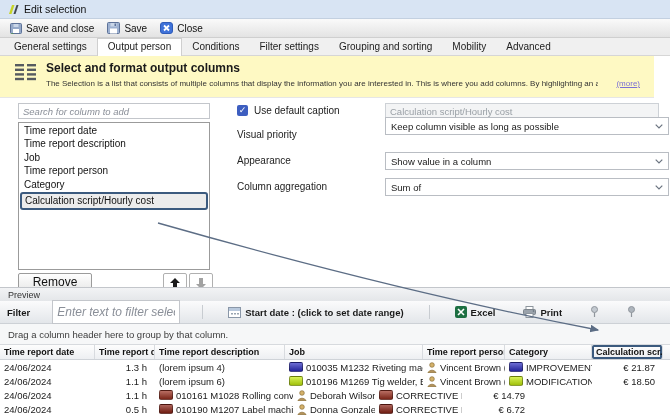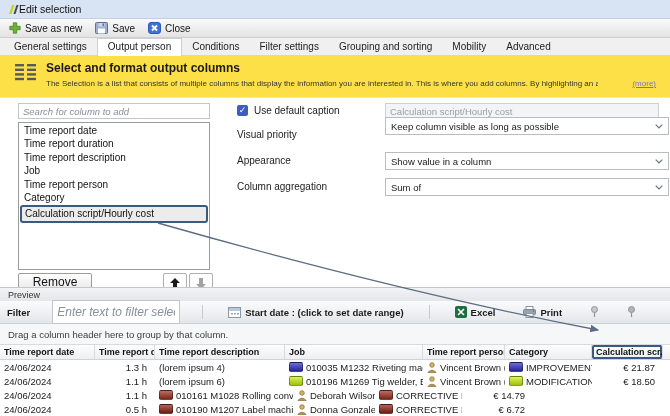--- a/index.html
+++ b/index.html
@@ -5,34 +5,34 @@
   html,body{margin:0;padding:0;}
   body{
     width:670px;height:416px;overflow:hidden;position:relative;
     background:#fff;color:#1a1a1a;
     font-family:"Liberation Sans", sans-serif;font-size:10px;
     -webkit-font-smoothing:antialiased;
   }
   .abs{position:absolute;}
   
   .titlebar{position:absolute;top:0;left:0;right:0;height:18px;background:#d8e4f3;
-    border-bottom:1px solid #c3d0e0;display:flex;align-items:center;padding-left:6px;}
+    border-bottom:1px solid #c3d0e0;display:flex;align-items:center;gap:5px;padding-left:6px;}
   .titlebar .ttl{font-size:10.5px;color:#111;}
   
   .toolbar{position:absolute;top:19px;left:0;right:0;height:18px;
     background:linear-gradient(#fafafa,#e3e3e3);border-bottom:1px solid #cfcfcf;
     display:flex;align-items:center;padding:0 4px;}
   .tbtn{display:flex;align-items:center;gap:4px;padding:1px 8px 1px 5px;cursor:default;font-size:10px;color:#111;}
   
   .tabs{position:absolute;top:38px;left:0;right:0;height:17px;background:#f0f0f0;
     border-bottom:1px solid #d6d6d6;display:flex;align-items:flex-end;padding-left:4px;}
   .tab{padding:2px 10px 3px 10px;font-size:10px;color:#222;}
   .tab.active{background:#fff;border:1px solid #cfcfcf;border-bottom:none;margin-bottom:-1px;padding-bottom:4px;}
   
-  .section-head{position:absolute;top:56px;left:0;right:0;height:41px;background:#fde047;border-bottom:1px solid #e6e6e6;}
+  .section-head{position:absolute;top:56px;left:0;right:16px;height:41px;background:#fef9c3;border-bottom:1px solid #e6e6e6;}
   .section-title{position:absolute;left:46px;top:5px;font-size:12px;font-weight:700;color:#1a1a1a;}
   .section-desc{position:absolute;left:46px;top:23px;width:552px;font-size:8px;color:#333;
     white-space:nowrap;overflow:hidden;}
   .more-link{position:absolute;right:14px;top:23px;font-size:8px;color:#7b6fd4;}
   
   .search-input{position:absolute;left:18px;top:103px;width:182px;height:14px;border:1px solid #c3c6cb;
     font-family:"Liberation Sans",sans-serif;font-size:9.5px;padding:0 4px;color:#333;}
   .search-input::placeholder{font-style:italic;color:#8a8f98;}
   .listbox{position:absolute;left:18px;top:122px;width:190px;height:146px;border:1px solid #9b9b9b;background:#fff;overflow:hidden;}
   .litem{height:13px;line-height:13px;padding:0 5px;font-size:10px;color:#111;white-space:nowrap;margin:0.5px 0;}
@@ -87,25 +87,28 @@
         <path d="M3 10 L6 1 L8.5 1 L5.5 10 Z" fill="#c7d426"></path>
         <path d="M7.5 10 L10.5 1 L12.5 1 L9.5 10 Z" fill="#3f4650"></path>
       </svg>
     </span>
   <span class="ttl">Edit selection</span>
 </div>
 
 <div class="toolbar" id="main-toolbar">
     <div class="tbtn">
       <span class="icon">
-        <svg width="12" height="12" viewBox="0 0 14 14">
-          <path d="M5 1 h4 v4 h4 v4 h-4 v4 h-4 v-4 h-4 v-4 h4 z" fill="#6fae3a" stroke="#4c8a22"></path>
-        </svg>
-      </span>
-      <span>Save as new</span>
+        <svg width="13" height="12" viewBox="0 0 13 12">
+          <rect x="1.5" y="1.5" width="11" height="10" rx="1" fill="#95a9c9" stroke="#5d7299"></rect>
+          <rect x="4" y="7" width="6" height="4" fill="#fff"></rect>
+          <rect x="4.5" y="2" width="5" height="3" fill="#c9d6e8"></rect>
+          <path d="M0 7 L5 7 L5 4 L8 8.5 L5 12 L5 9.5 L0 9.5 Z" transform="rotate(-135 4 8) translate(-2 -1) scale(0.6)" fill="#57a639"></path>
+        </svg>
+      </span>
+      <span>Save and close</span>
     </div>
     <div class="tbtn">
       <span class="icon">
         <svg width="13" height="12" viewBox="0 0 13 12">
           <rect x="0.5" y="0.5" width="12" height="11" rx="1" fill="#9db1d1" stroke="#5d7299"></rect>
           <rect x="3" y="6.5" width="7" height="5" fill="#fff"></rect>
           <rect x="3.5" y="1" width="6" height="3.5" fill="#c9d6e8"></rect>
           <rect x="7.5" y="1.5" width="1.5" height="2.5" fill="#5d7299"></rect>
         </svg>
       </span>
@@ -146,21 +149,20 @@
       </svg>
     </span>
   <div class="section-title">Select and format output columns</div>
   <div class="section-desc">The Selection is a list that consists of multiple columns that display the information you are interested in. This is where you add columns. By highlighting an added col...</div>
   <a class="more-link" href="#">(more)</a>
 </div>
 
 <input class="search-input" placeholder="Search for column to add" style="">
 <div class="listbox" id="column-listbox">
     <div class="litem">Time report date</div>
-    <div class="litem">Time report duration</div>
     <div class="litem">Time report description</div>
     <div class="litem">Job</div>
     <div class="litem">Time report person</div>
     <div class="litem">Category</div>
     <div class="litem sel">Calculation script/Hourly cost</div>
   </div>
 <button class="btn remove-btn">Remove</button>
 <div class="mv-btn" style="left:163px;">
   <span class="icon">
     <svg width="10" height="11" viewBox="0 0 10 11">

